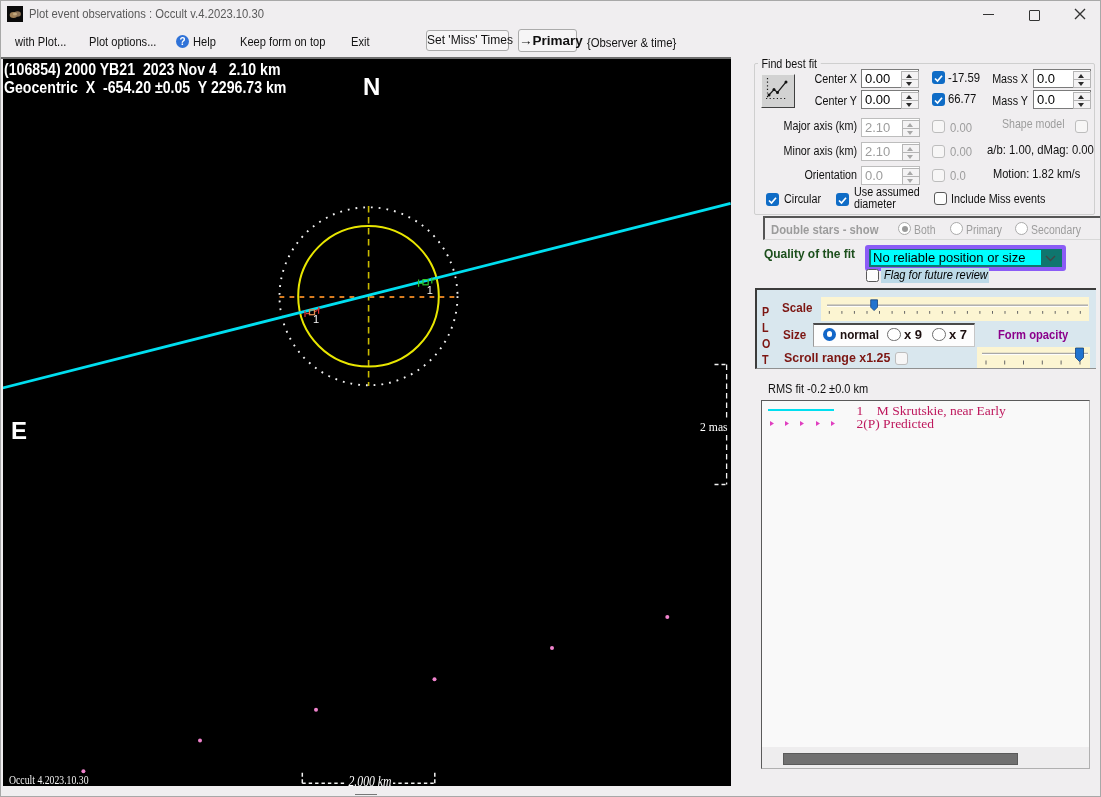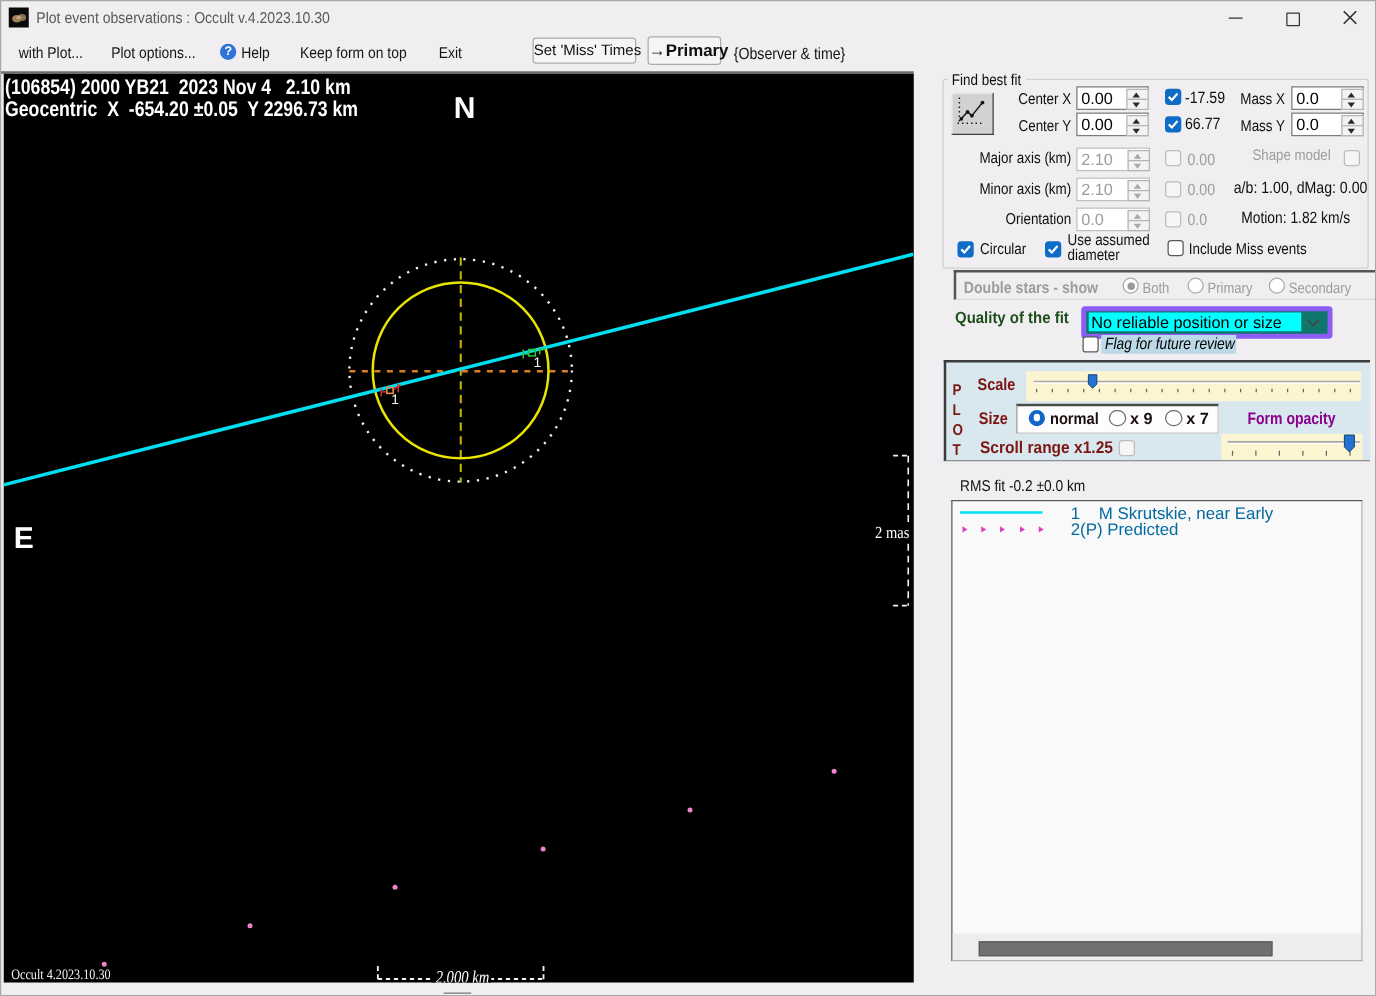--- a/index.html
+++ b/index.html
@@ -372,19 +372,19 @@
   <div style="position:absolute;left:6px;top:8px;width:66px;height:2.6px;background:#00dff0;"></div>
   <svg style="position:absolute;left:7px;top:19px;" width="75" height="8">
     <g fill="#e040c0">
       <path d="M1 1 l4 2.5 l-4 2.5 z"></path>
         <path d="M16 1 l4 2.5 l-4 2.5 z"></path>
       <path d="M31 1 l4 2.5 l-4 2.5 z"></path>
         <path d="M47 1 l4 2.5 l-4 2.5 z"></path>
       <path d="M62 1 l4 2.5 l-4 2.5 z"></path>
     </g>
   </svg>
-  <div style="position:absolute;left:95px;top:3px;font-family:Liberation Sans, sans-serif;font-size:13.5px;color:#0369a1;white-space:pre;line-height:13px;">1    M Skrutskie, near Early<br>2(P) Predicted</div>
+  <div style="position:absolute;left:95px;top:3px;font-family:Liberation Serif, serif;font-size:13.5px;color:#be185d;white-space:pre;line-height:13px;">1    M Skrutskie, near Early<br>2(P) Predicted</div>
   <div style="position:absolute;left:0;bottom:0;width:100%;height:20.5px;background:#eeedee;">
     <div style="position:absolute;left:21px;top:5.5px;width:233px;height:10px;background:#707070;border:1px solid #5a5a5a;"></div>
   </div>
 </div>
 <div class="abs" style="left:0;top:0;width:1099px;height:795px;border:1px solid #a8a8a8;pointer-events:none;"></div>
 <div class="abs" style="left:355px;top:793.5px;width:22px;height:1.5px;background:#777;"></div>
 
 </body></html>

